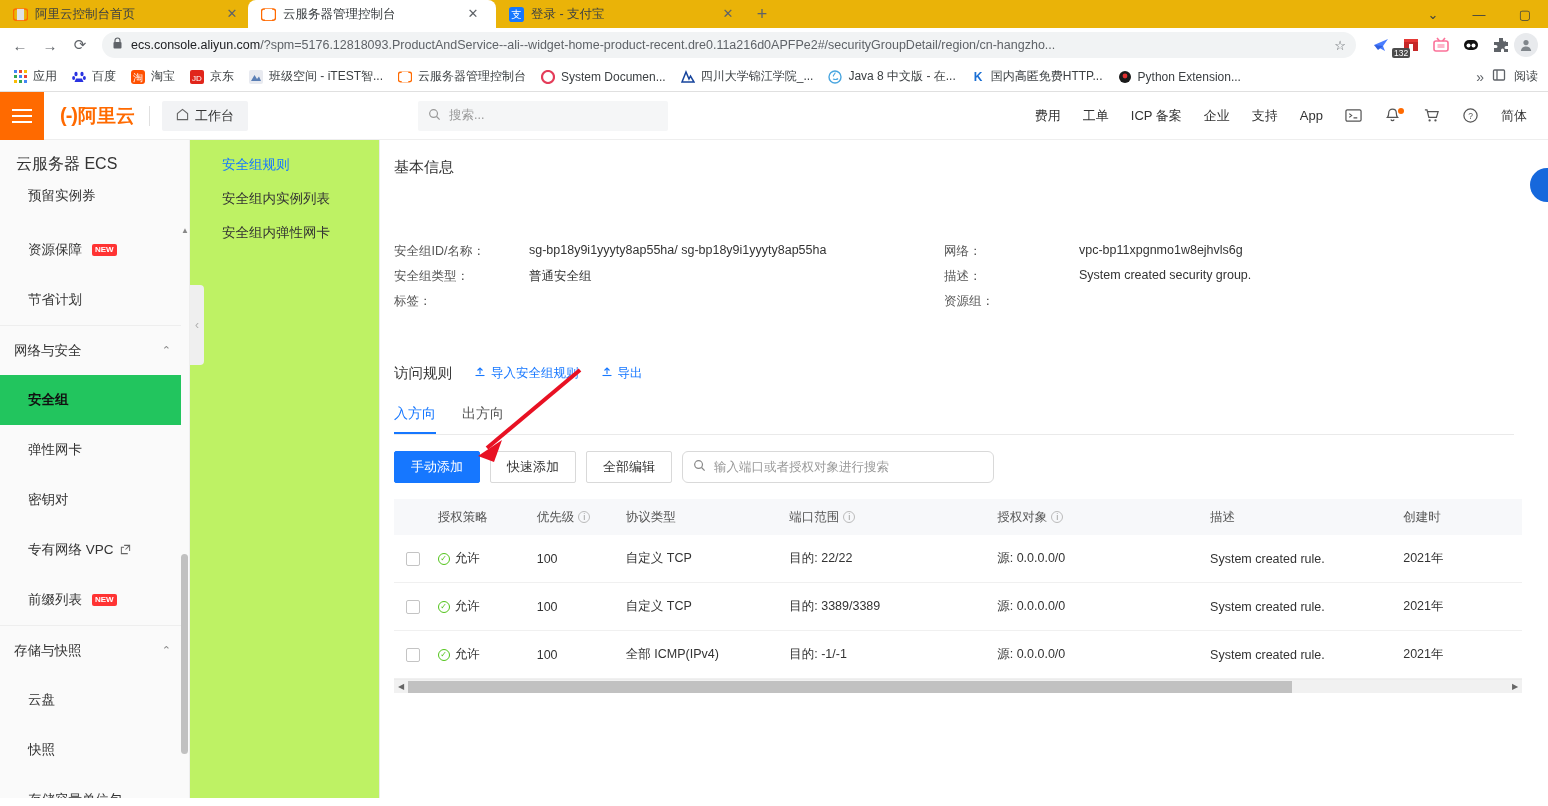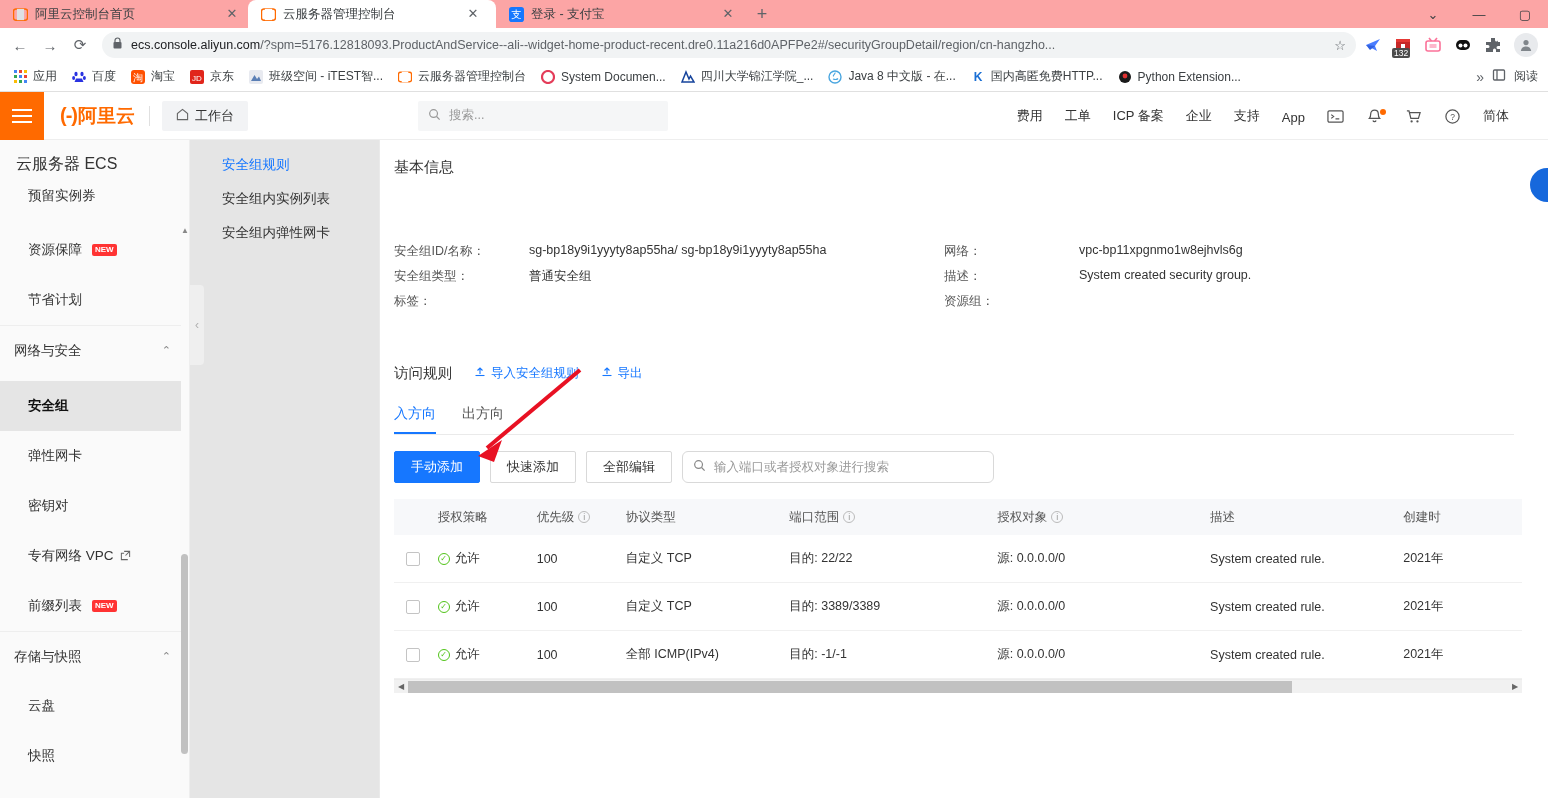--- a/index.html
+++ b/index.html
@@ -7,21 +7,21 @@
     width: 1548px; height: 806px;
     font-family: "Liberation Sans", "DejaVu Sans", sans-serif;
     background: #fff;
     overflow: hidden;
   }
 
   
   .browser { width: 1548px; height: 806px; position: relative; }
 
   .tabstrip {
-    height: 28px; background: #fca5a5;
+    height: 28px; background: #eab308;
     display: flex; align-items: flex-end; position: relative;
   }
   .tab {
     width: 248px; height: 28px; display: flex; align-items: center;
     padding: 0 8px 0 12px; gap: 7px; font-size: 12px; color: #3c4043;
     border-radius: 8px 8px 0 0; position: relative;
   }
   .tab.active { background: #fff; }
   .tab .fav { width: 16px; height: 16px; flex: 0 0 16px; display:flex; align-items:center; justify-content:center; }
   .tab .tlabel {
@@ -48,21 +48,21 @@
     display: flex; align-items: center; padding: 0 10px; gap: 8px; margin: 0 6px;
     min-width: 0;
   }
   .omnibox .urltext {
     flex: 1 1 auto; font-size: 12.5px; color: #202124; white-space: nowrap;
     overflow: hidden; text-overflow: clip;
   }
   .omnibox .urltext .dim { color: #5f6368; }
   .star { font-size: 13px; color: #5f6368; }
   .exticons { display: flex; align-items: center; gap: 4px; padding-right: 4px; }
-  .exticon { width: 26px; height: 26px; display:flex; align-items:center; justify-content:flex-start; position: relative; }
+  .exticon { width: 26px; height: 26px; display:flex; align-items:center; justify-content:flex-end; position: relative; }
   .badge-132 {
     position: absolute; bottom: 0px; left: -2px; background: #4c4c4c; color: #fff;
     font-size: 8.5px; line-height: 10px; padding: 0 2px; border-radius: 2px;
   }
   .avatar-btn { width: 24px; height: 24px; border-radius: 50%; background: #e8eaed;
                 display:flex; align-items:center; justify-content:center; }
 
   .bookmarks {
     height: 30px; background: #fff; display: flex; align-items: center;
     padding: 0 6px; gap: 2px; border-bottom: 1px solid #e0e0e0; overflow: hidden;
@@ -88,40 +88,40 @@
   .vdiv { width: 1px; height: 20px; background: #e0e0e0; }
   .workbench {
     display: flex; align-items: center; gap: 6px; background: #f2f3f5;
     padding: 6px 14px; margin-left: 12px; font-size: 13px; color: #333; border-radius: 2px;
   }
   .hsearch {
     margin-left: 170px; width: 250px; height: 30px; background: #f5f6f7;
     display: flex; align-items: center; gap: 8px; padding: 0 10px; border-radius: 2px;
   }
   .hsearch .ph { font-size: 12.5px; color: #999; }
-  .hnav { margin-left: auto; display: flex; align-items: flex-end; gap: 0; padding-right: 28px; }
+  .hnav { margin-left: auto; display: flex; align-items: center; gap: 0; padding-right: 10px; }
   .hnav .hitem { font-size: 13px; color: #333; padding: 0 11px; white-space: nowrap; }
   .hnav .hicon { padding: 0 11px; color: #555; font-size: 15px; position: relative; display:flex; align-items:center;}
   .dot { position: absolute; top: 1px; right: 8px; width: 6px; height: 6px; border-radius: 50%; background: #ff6a00; }
 
   
   .body-row { display: flex; height: 658px; }
 
   .sidebar {
     width: 190px; flex: 0 0 190px; background: #fafafa; border-right: 1px solid #eee;
     position: relative; overflow: hidden;
   }
   .sb-title { font-size: 16px; color: #333; padding: 14px 16px 12px; font-weight: 400; }
   .sb-scroll { position: relative; }
   .sb-item {
     height: 50px; display: flex; align-items: center; padding-left: 28px;
     font-size: 13.5px; color: #333; gap: 6px;
   }
   .sb-item.first { height: 38px; align-items: flex-start; overflow:hidden; }
-  .sb-item.active { background: #e5e5e5; font-weight: bold; color: #111; margin-top: 6px; }
+  .sb-item.active { background: #22c55e; font-weight: bold; color: #111; }
   .sb-group {
     height: 50px; display: flex; align-items: center; justify-content: space-between;
     padding: 0 18px 0 14px; font-size: 13.5px; color: #333; border-top: 1px solid #eee;
   }
   .newtag {
     background: #ff3333; color:#fff; font-size: 8px; font-weight: bold;
     padding: 1px 3px; border-radius: 2px; line-height: 10px; margin-left: 4px;
   }
   .chev { color: #888; font-size: 11px; }
   .extlink { font-size: 11px; color: #666; }
@@ -131,21 +131,21 @@
   .sb-arrow { position:absolute; right:0px; top:44px; font-size:8px; color:#888; }
   .sb-thumb { position: absolute; right: 1px; top: 372px; width: 7px; height: 200px; background: #c1c1c1; border-radius: 4px; }
 
   .collapse-handle {
     position: absolute; left: 190px; top: 285px; width: 14px; height: 80px;
     background: #efefef; border-radius: 0 4px 4px 0; display:flex; align-items:center;
     justify-content:center; color:#b0b0b0; font-size: 12px; z-index: 5;
   }
 
   .subnav {
-    width: 190px; flex: 0 0 190px; background: #e5e5e5; border-right: 1px solid #eaeaea;
+    width: 190px; flex: 0 0 190px; background: #bef264; border-right: 1px solid #eaeaea;
     padding-top: 8px;
   }
   .subnav-item { height: 34px; display: flex; align-items: center; padding-left: 32px;
                  font-size: 13.5px; color: #333; }
   .subnav-item.active { color: #1677ff; }
 
   .content { flex: 1 1 auto; background: #fff; padding: 0 0 0 0; position: relative; overflow: hidden; }
   .panel { padding: 14px 0 0 14px; }
   .sec-title { font-size: 15px; color: #333; padding: 4px 0 18px 0; }
 

